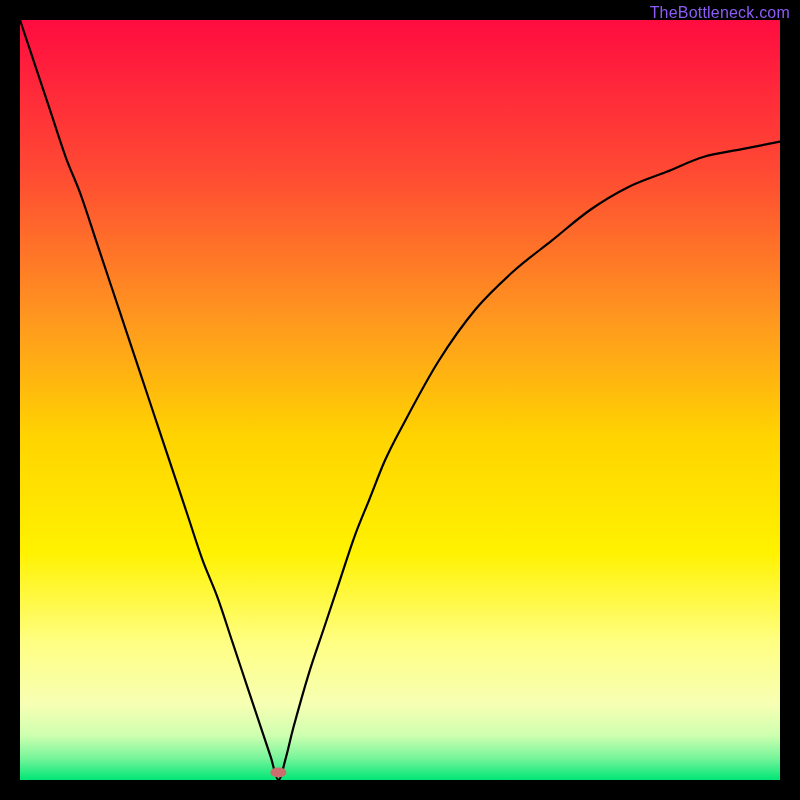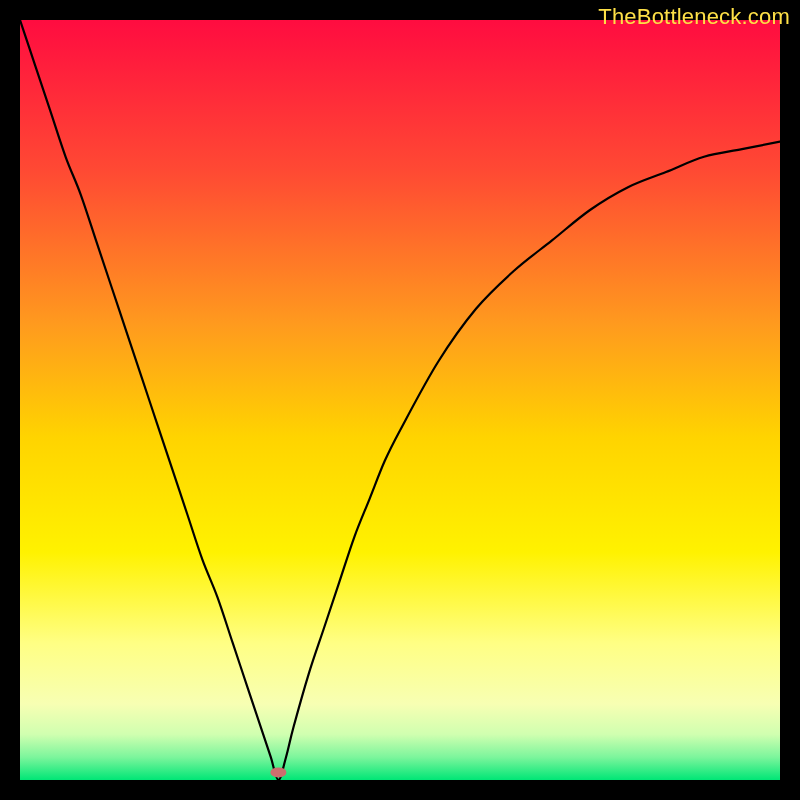--- a/index.html
+++ b/index.html
@@ -16,22 +16,22 @@
     top: 0;
     width: 800px;
     height: 800px;
     background: #000;
   }
   .watermark {
     position: absolute;
     top: 4px;
     right: 10px;
     font-family: Arial, Helvetica, sans-serif;
-    font-size: 22px;
-    color: #fde047;
+    font-size: 16px;
+    color: #8b5cf6;
     letter-spacing: 0.2px;
     z-index: 10;
   }
   svg.plot {
     position: absolute;
     left: 20px;
     top: 20px;
     width: 760px;
     height: 760px;
     display: block;

